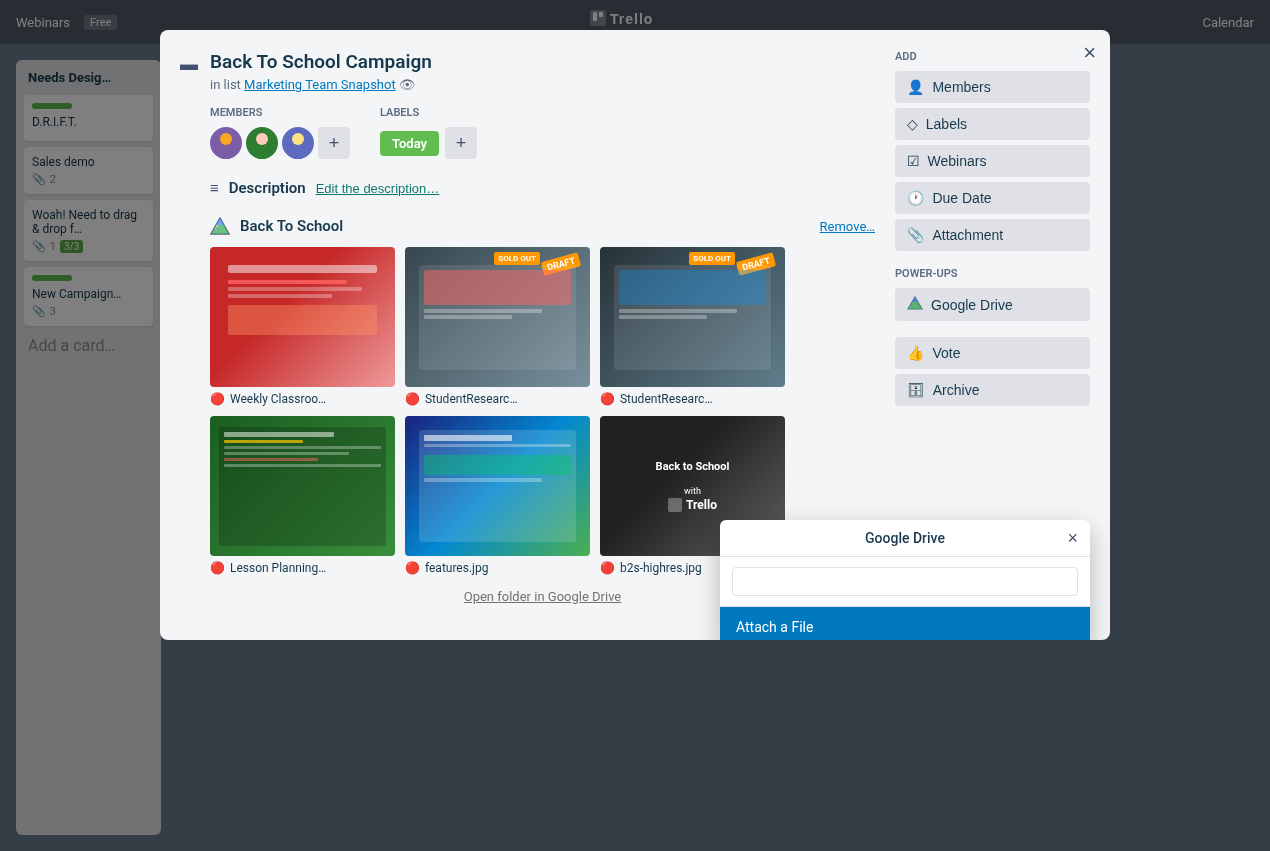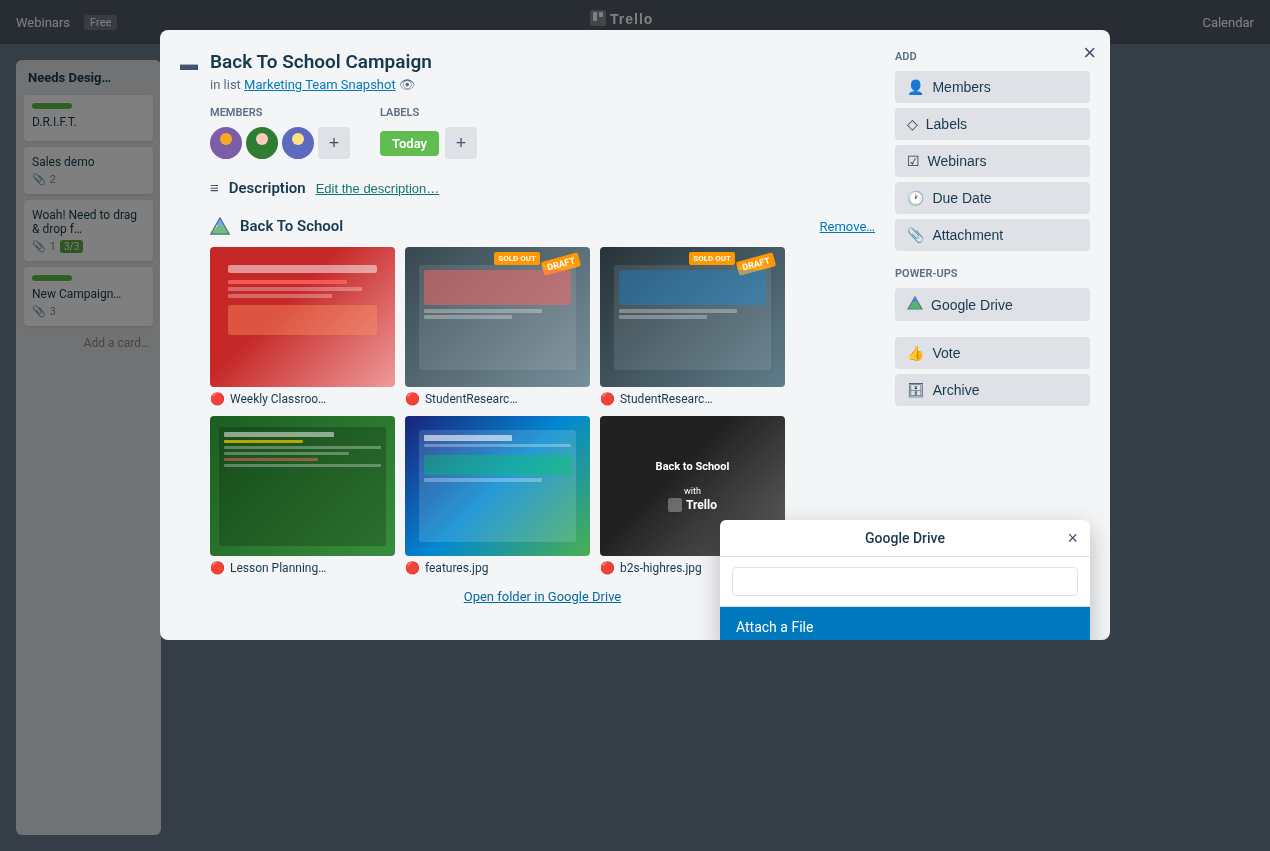--- a/index.html
+++ b/index.html
@@ -98,24 +98,23 @@
       margin-bottom: 6px;
       width: 40px;
     }
     .label-green { background: #61bd4f; }
     .card-title { font-size: 12px; color: #17394d; margin-bottom: 4px; }
     .card-meta { font-size: 11px; color: #8c8c8c; display: flex; align-items: center; gap: 4px; }
     .badge { background: #5aac44; color: white; border-radius: 3px; padding: 1px 4px; font-size: 10px; }
 
     .add-card-btn {
       color: #8c8c8c;
-      font-size: 12px;
+      font-size: 16px;
       padding: 4px;
       cursor: pointer;
-      text-align: right;
     }
     .add-list-btn {
       background: rgba(255,255,255,0.2);
       border-radius: 6px;
       padding: 10px 14px;
       color: white;
       font-size: 13px;
       cursor: pointer;
       white-space: nowrap;
       height: fit-content;
@@ -352,21 +351,21 @@
       height: 100%;
       display: flex;
       align-items: center;
       justify-content: center;
       position: relative;
     }
 
     .open-folder-link {
       display: block;
       text-align: center;
-      color: #0369a1;
+      color: #737373;
       font-size: 13px;
       cursor: pointer;
       margin-top: 8px;
     }
 
     
     .modal-right {
       width: 195px;
       flex-shrink: 0;
     }

